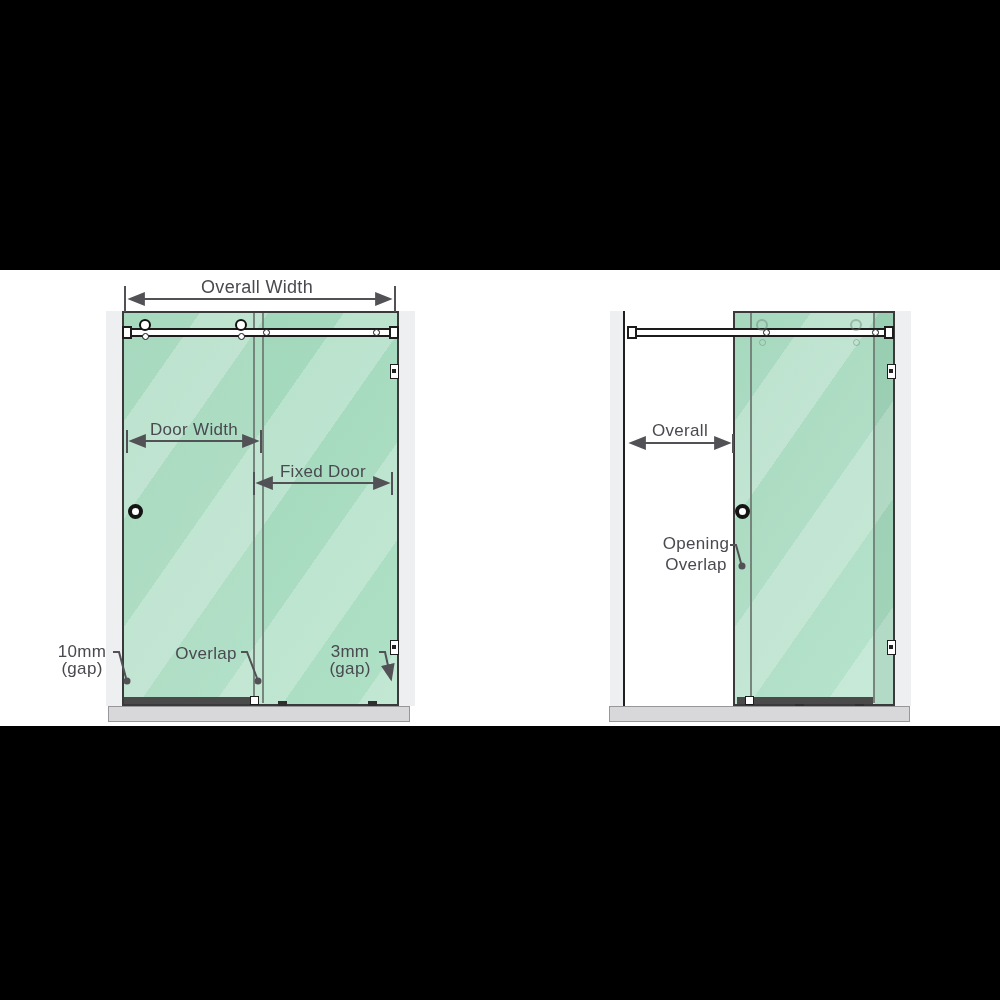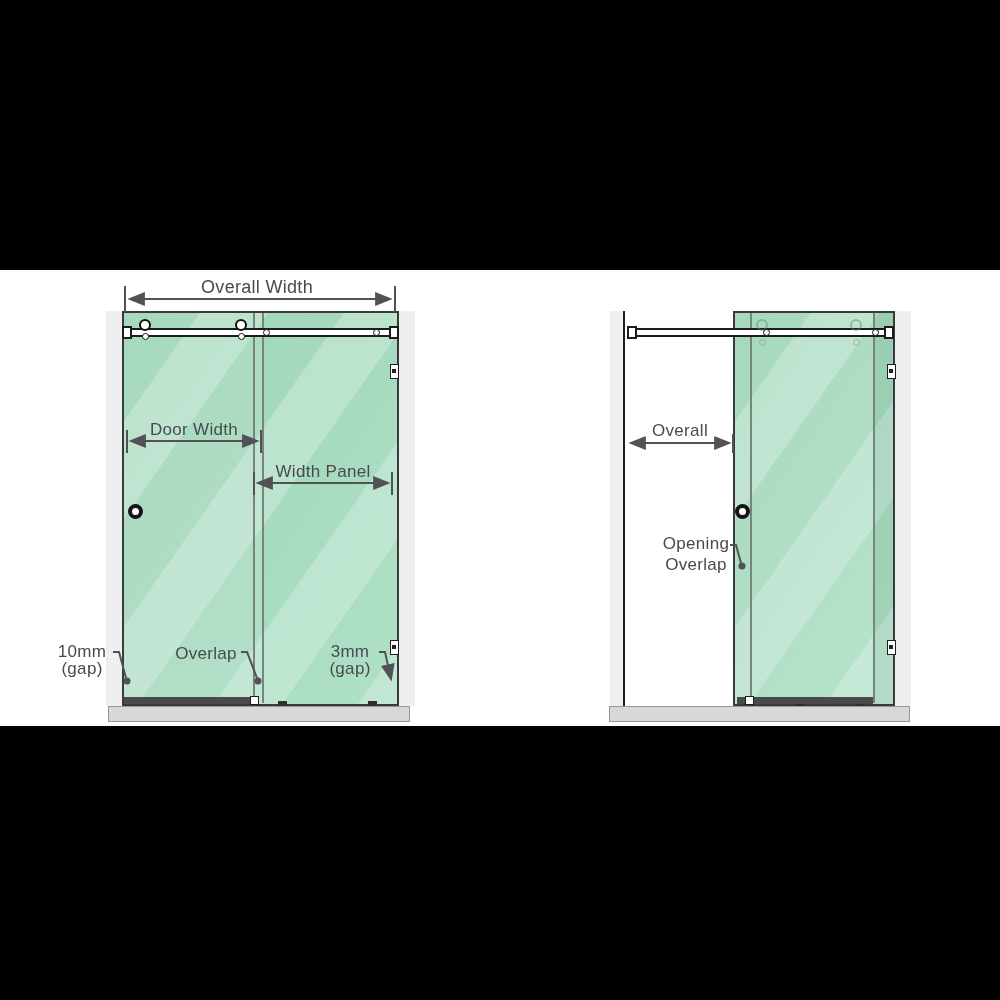--- a/index.html
+++ b/index.html
@@ -79,21 +79,21 @@
     <div class="abs bracket" style="left:390px;top:640px;width:9px;height:15px;">
         <i></i>
       </div>
 
     <div class="abs handle" style="left:128px;top:504px;width:15px;height:15px;"></div>
 
     <div class="abs tray" style="left:108px;top:706px;width:302px;height:16px;"></div>
 
     <div class="abs lbl lbl-lg" style="left:137px;top:279px;width:240px;">Overall Width</div>
     <div class="abs lbl lbl-md" style="left:127px;top:421px;width:134px;">Door Width</div>
-    <div class="abs lbl lbl-md" style="left:254px;top:463px;width:138px;">Width Panel</div>
+    <div class="abs lbl lbl-md" style="left:254px;top:463px;width:138px;">Fixed Door</div>
     <div class="abs lbl lbl-md" style="left:52px;top:643px;width:60px;">
       <div>10mm</div>
       <div>(gap)</div>
     </div>
     <div class="abs lbl lbl-md" style="left:171px;top:645px;width:70px;">Overlap</div>
     <div class="abs lbl lbl-md" style="left:320px;top:643px;width:60px;">
       <div>3mm</div>
       <div>(gap)</div>
     </div>
   </div>

